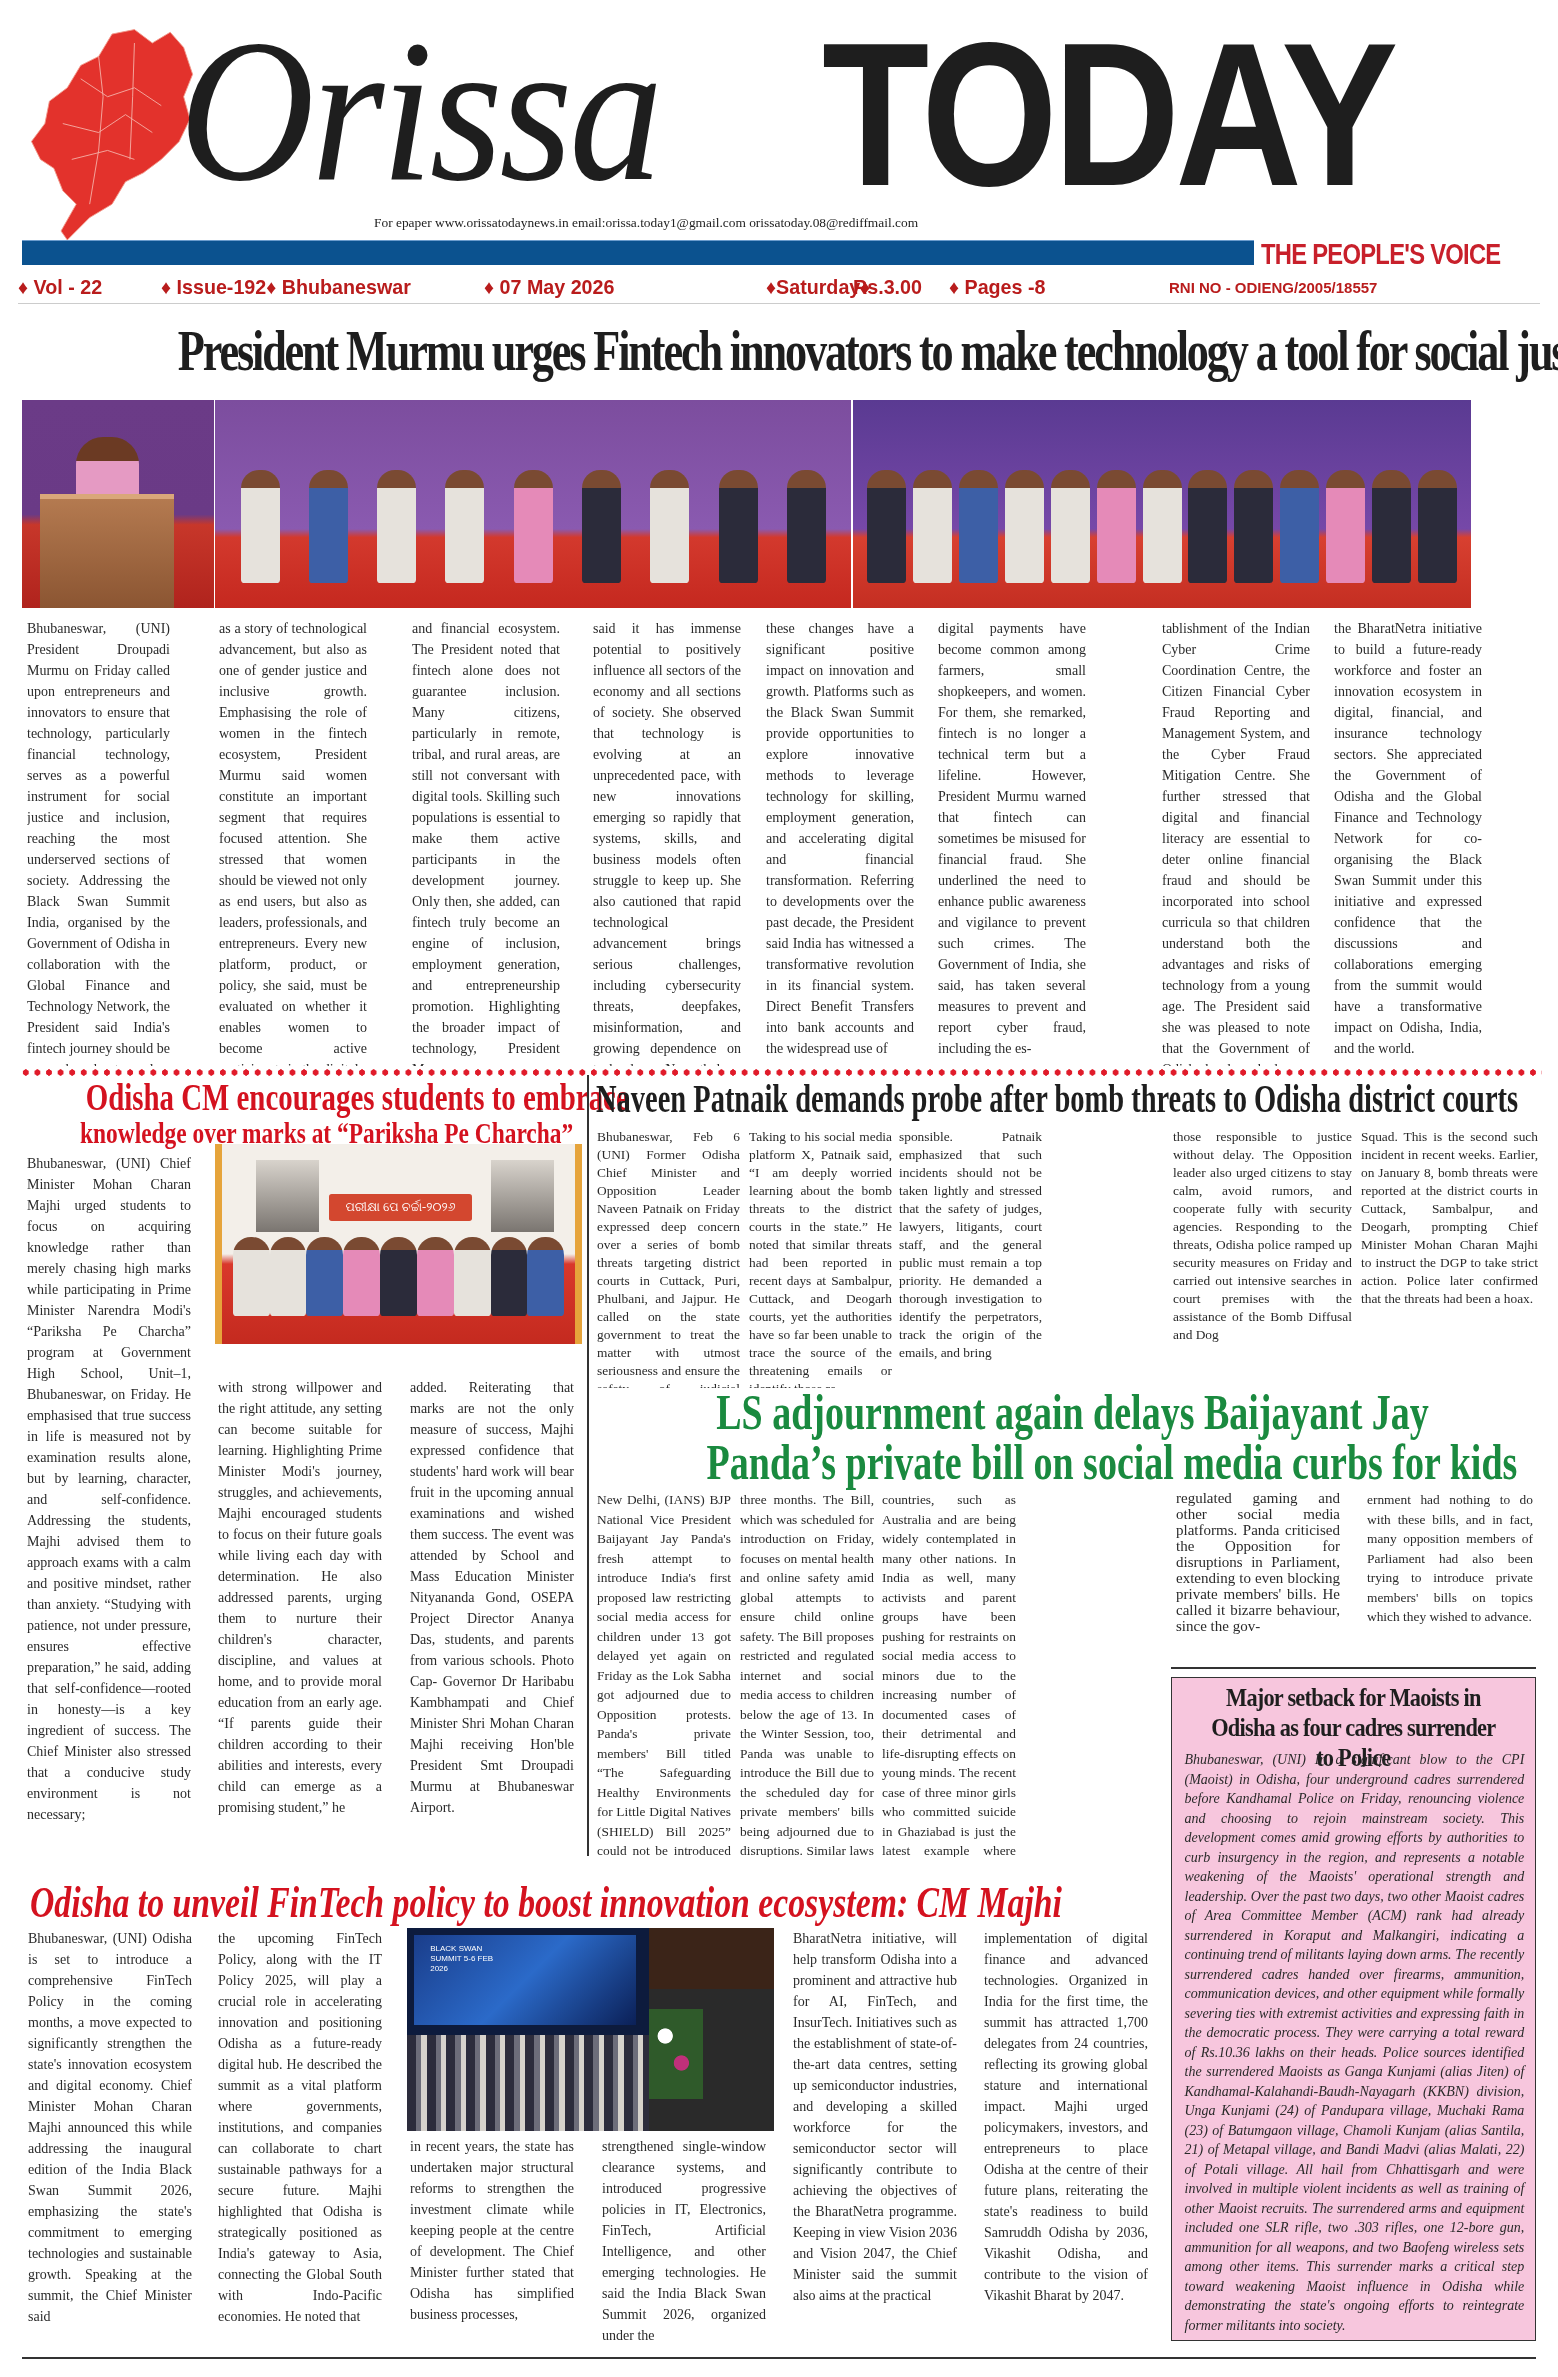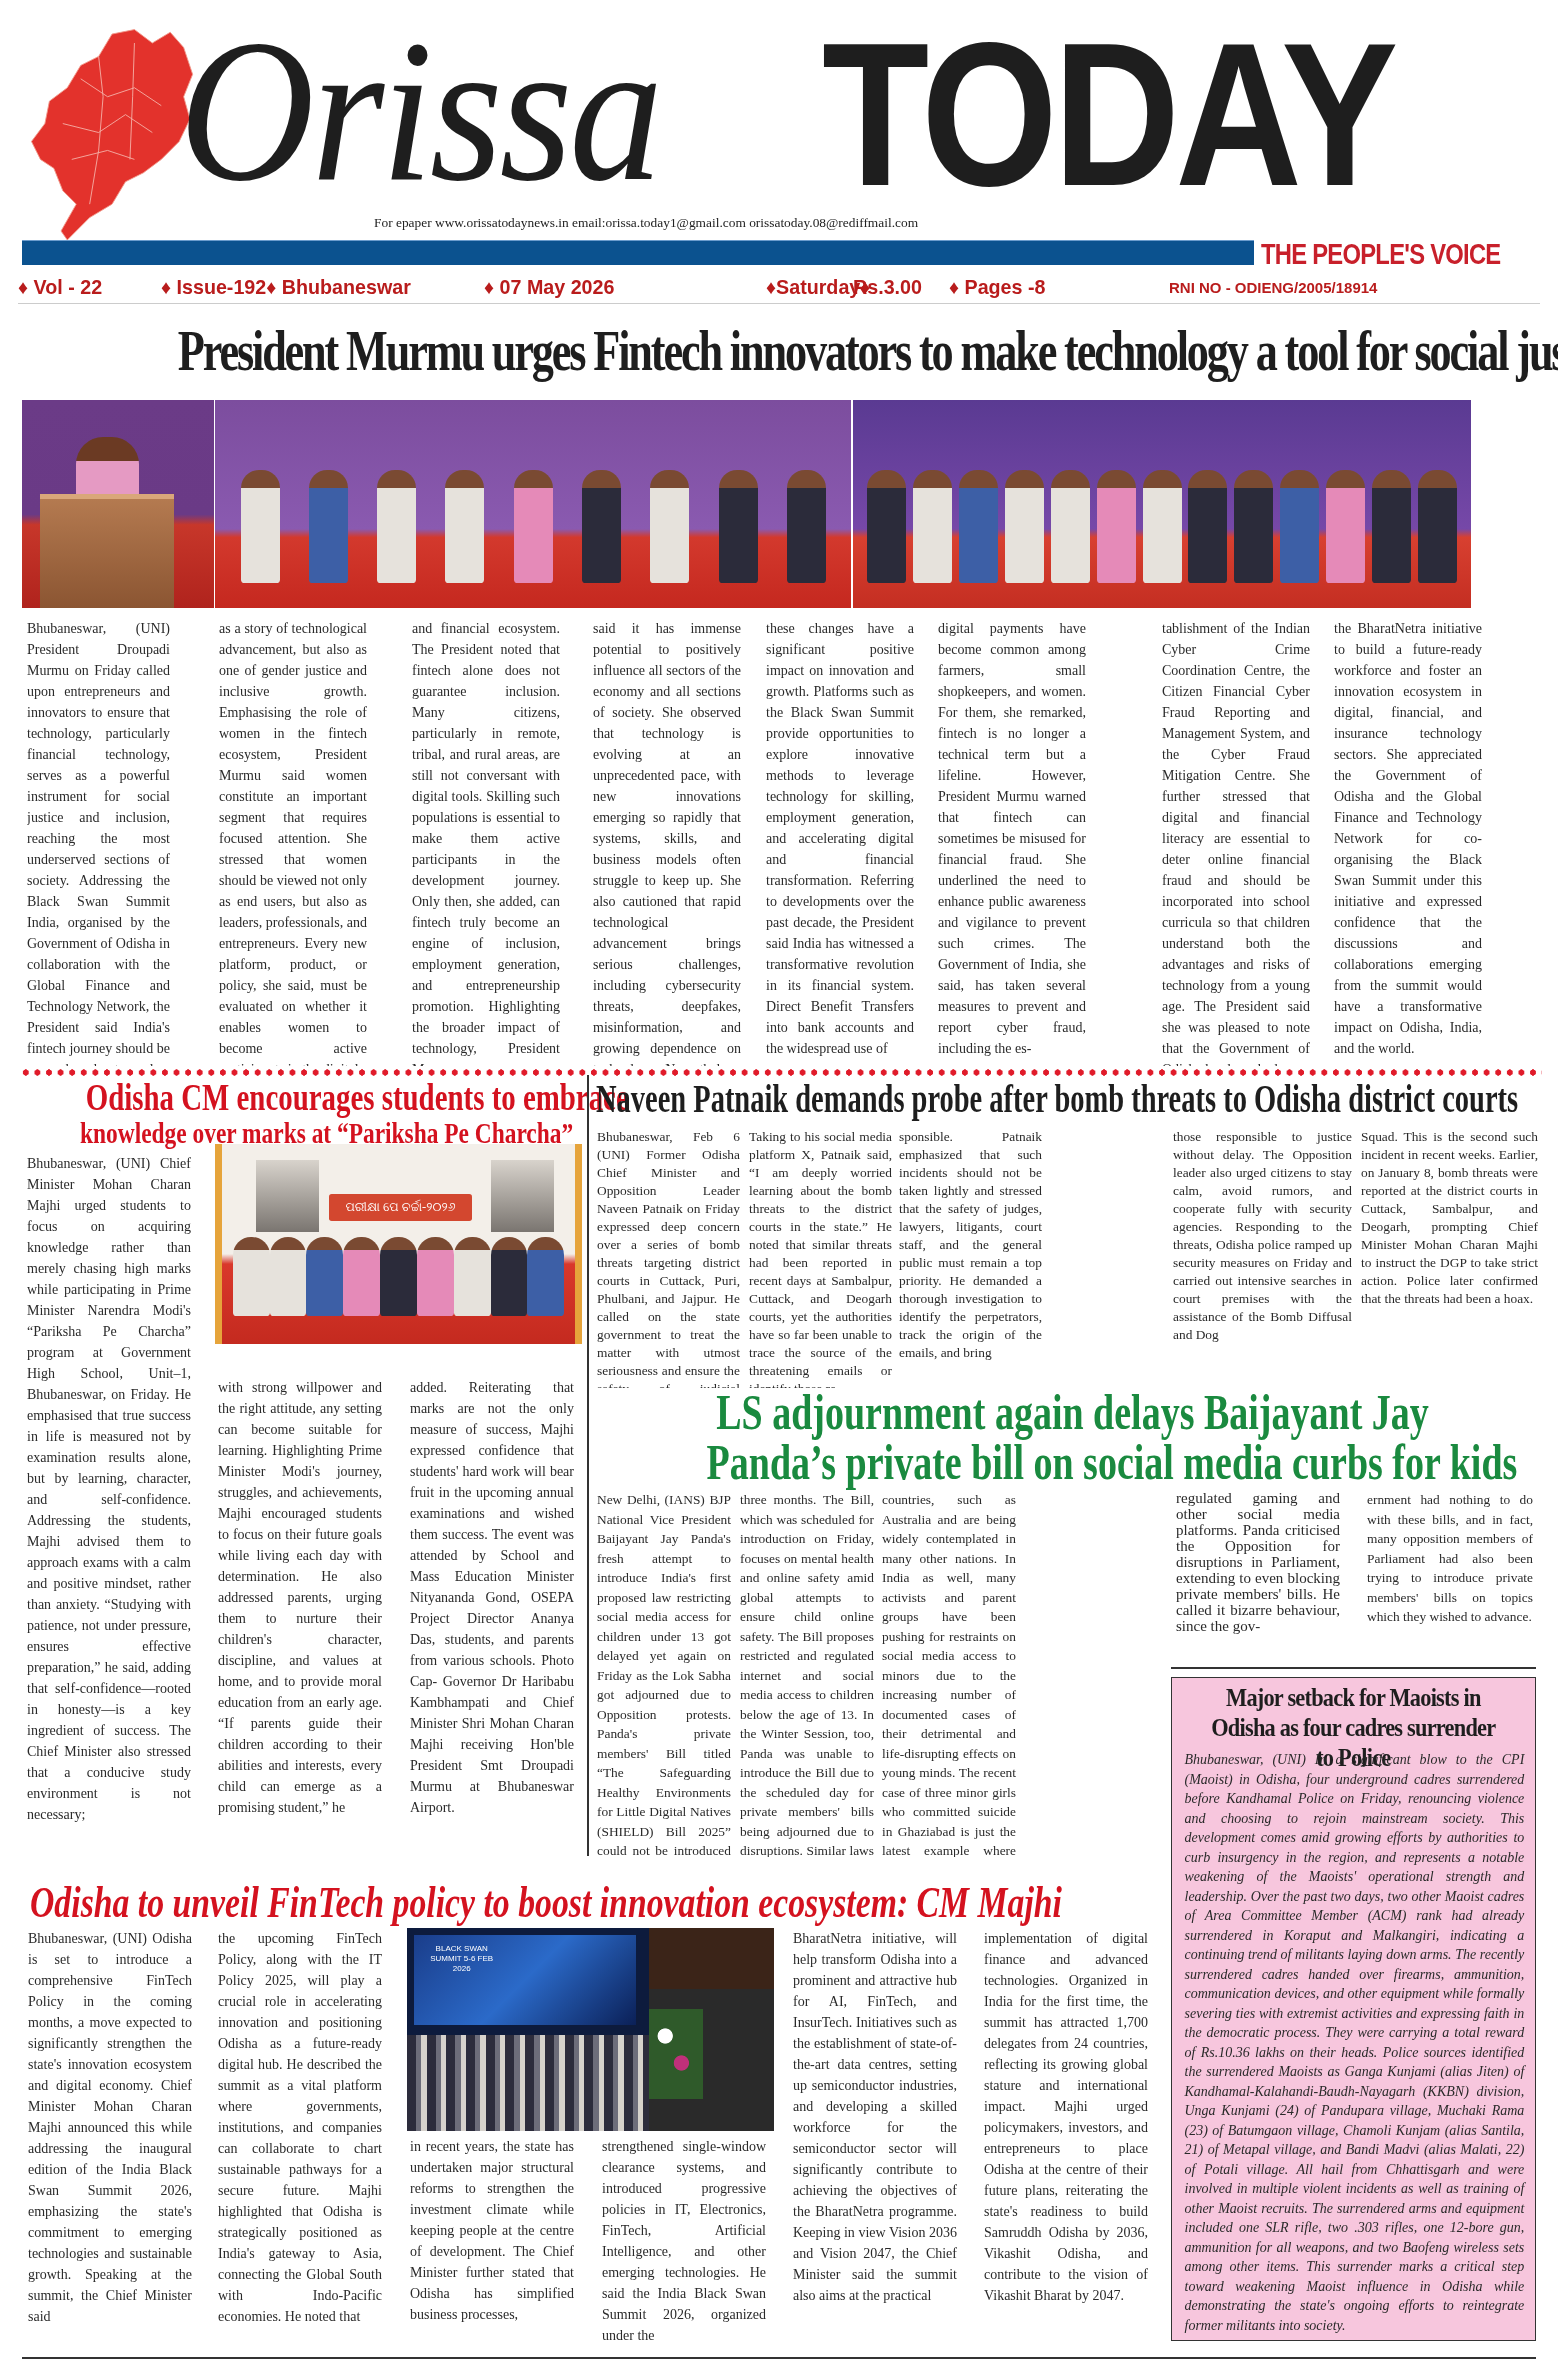--- a/index.html
+++ b/index.html
@@ -46,21 +46,21 @@
   .hline { position: absolute; height: 1.8px; background: #333; }
 
   .h2-black { font-family: "Liberation Serif", serif; font-weight: bold; color: #1e1e1e; white-space: nowrap; transform-origin: left top; }
   .h2-green { font-family: "Liberation Serif", serif; font-weight: bold; color: #1a8a3f; text-align: center; white-space: nowrap; transform-origin: center top; }
 
   .pink-box { left: 1171px; top: 1677px; width: 365px; height: 664px; background: #f7c6dd; border: 1.8px solid #333; }
   .pink-box .bh { position: absolute; left: 7.2px; right: 7.2px; top: 5.4px; text-align: center; font-weight: bold; font-size: 26px; line-height: 30px; color: #1e1e1e; letter-spacing: -0.9px; transform: scaleX(0.86); transform-origin: center top; }
   .pink-box .bt { position: absolute; left: 12.5px; right: 10.7px; top: 72px; font-size: 14px; line-height: 19.5px; text-align: justify; color: #2a2a2a; font-style: italic; }
 
   .h-fintech { font-family: "Liberation Serif", serif; font-style: italic; font-weight: bold; color: #d4121f; white-space: nowrap; transform-origin: left top; }
-  .photo-fintech { left: 407px; top: 1928px; width: 367px; height: 203px; background: #0d1b3d; overflow: hidden; text-align: center; }
+  .photo-fintech { left: 407px; top: 1928px; width: 367px; height: 203px; background: #0d1b3d; overflow: hidden; }
   .ft-screen { position: absolute; left: 7.2px; top: 7.2px; width: 222px; height: 90px; background: linear-gradient(135deg, #1a3d8a, #2b6ac9 50%, #0b2057); }
   .ft-audience { position: absolute; left: 0; top: 107px; width: 242px; height: 96px; background: repeating-linear-gradient(90deg, #2c2c3c 0 9px, #6d6d7a 9px 14.3px, #d6d2cc 14.3px 19.7px); }
   .ft-speaker { position: absolute; left: 242px; top: 0; width: 125px; height: 203px; background: linear-gradient(180deg, #3b2418 0 30%, #2a2a2a 30% 100%); }
   .ft-flowers { position: absolute; left: 242px; top: 81px; width: 54px; height: 90px; background: radial-gradient(circle at 30% 30%, #fff 0 7.2px, transparent 8px), radial-gradient(circle at 60% 60%, #c0307a 0 7.2px, transparent 8px), #2f5a2a; }
 </style>
 </head>
 <body>
 
 <div class="abs map-logo">
   <svg width="188" height="224" viewBox="0 0 210 250">
@@ -74,21 +74,21 @@
 <div class="abs blue-bar"></div>
 <div class="abs tagline">THE PEOPLE'S VOICE</div>
 
 <div class="abs info-bar">
   <span style="left:0">♦ Vol - 22</span>
   <span style="left:143px">♦ Issue-192♦ Bhubaneswar</span>
   <span style="left:466px">♦ 07 May 2026</span>
   <span style="left:748px">♦Saturday♦</span>
   <span style="left:835px">Rs.3.00</span>
   <span style="left:931px">♦  Pages -8</span>
-  <span class="rni" style="left:1151px">RNI NO - ODIENG/2005/18914</span>
+  <span class="rni" style="left:1151px">RNI NO - ODIENG/2005/18557</span>
 </div>
 
 <div class="abs h1">President Murmu urges Fintech innovators to make technology a tool for social justice</div>
 <div class="abs photo-strip">
   <div class="photo p1">
     <div class="speaker"></div>
     <div class="podium"></div>
   </div>
   <div class="photo p2">
     <div class="people">

